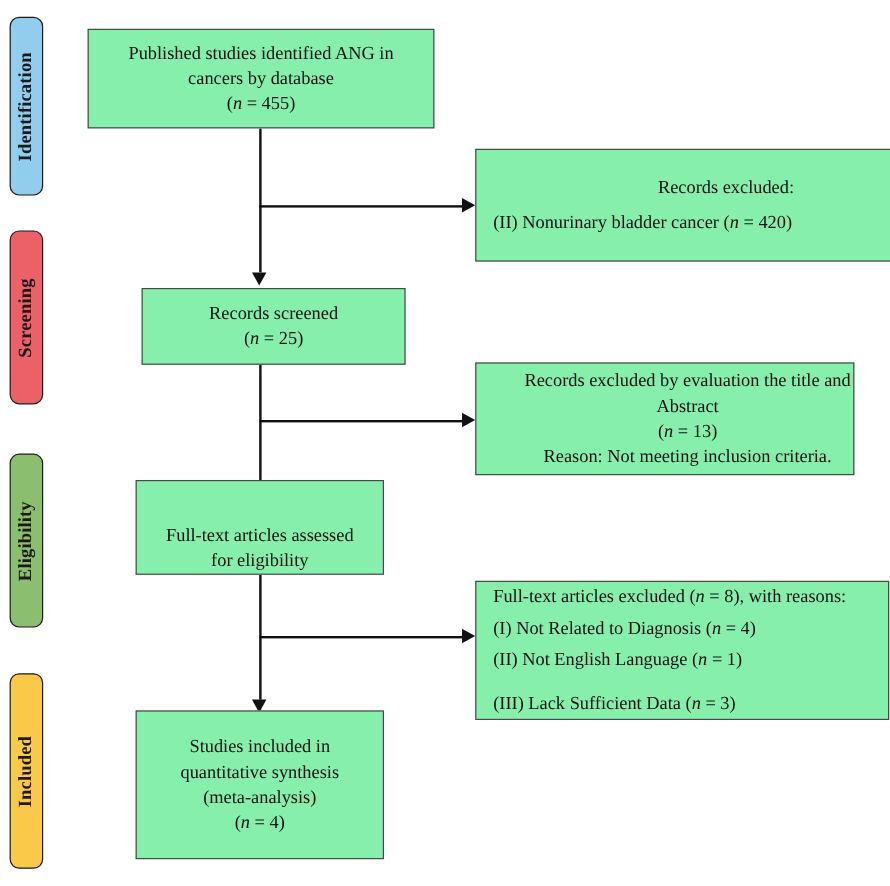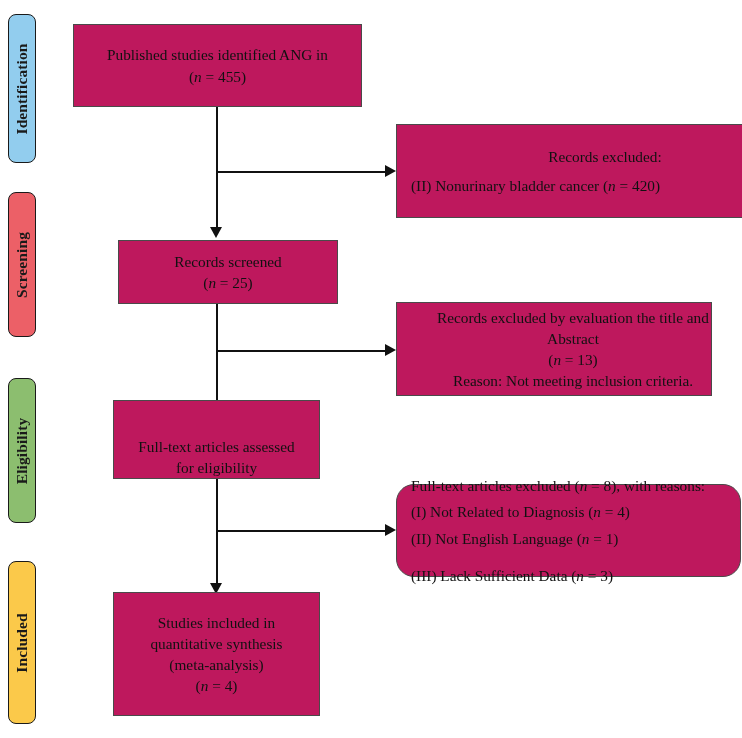--- a/index.html
+++ b/index.html
@@ -39,21 +39,21 @@
     font-weight: bold;
     letter-spacing: 0.1px;
     color: #1a1a1a;
   }
 
   
   .fbox {
     position: absolute;
     box-sizing: border-box;
     border: 1.4px solid #4a4a4a;
-    background: #be185d;
+    background: #86efac;
     display: flex;
     flex-direction: column;
     justify-content: center;
     font-size: 15.3px;
     line-height: 1.38;
     color: #111111;
   }
   .fbox.center { align-items: center; text-align: center; }
   .fbox.leftal { align-items: flex-start; text-align: left; padding-left: 14px; }
   .fbox .ln { display: block; width: 100%; }
@@ -120,20 +120,21 @@
   <div class="hline" style="left:216px; top:350px; width:169px;"></div>
   <div class="arrow-right" style="left:385px; top:344px;"></div>
 
   <div class="vline" style="left:216px; top:479px; height:104px;"></div>
   <div class="arrow-down" style="left:210px; top:583px;"></div>
   <div class="hline" style="left:216px; top:530px; width:169px;"></div>
   <div class="arrow-right" style="left:385px; top:524px;"></div>
 
   <div class="fbox center" style="left:73px; top:24px; width:289px; height:83px;">
     <span class="ln">Published studies identified ANG in</span>
+    <span class="ln">cancers by database</span>
     <span class="ln">(<em class="it">n</em> = 455)</span>
   </div>
 
   <div class="fbox center" style="left:118px; top:240px; width:220px; height:64px;">
     <span class="ln">Records screened</span>
     <span class="ln">(<em class="it">n</em> = 25)</span>
   </div>
 
   <div class="fbox center" style="left:113px; top:400px; width:207px; height:79px;justify-content:flex-end;">
     <span class="ln">Full-text articles assessed</span>
@@ -152,20 +153,20 @@
     <span class="ln" style="margin-top:8px;">(II) Nonurinary bladder cancer (<em class="it">n</em> = 420)</span>
   </div>
 
   <div class="fbox center" style="left:396px; top:302px; width:316px; height:94px;padding-left:38px;">
     <span class="ln">Records excluded by evaluation the title and</span>
     <span class="ln">Abstract</span>
     <span class="ln">(<em class="it">n</em> = 13)</span>
     <span class="ln">Reason: Not meeting inclusion criteria.</span>
   </div>
 
-  <div class="fbox leftal" style="left:396px; top:484px; width:345px; height:93px;border-radius:18px;">
+  <div class="fbox leftal" style="left:396px; top:484px; width:345px; height:116px;">
     <span class="ln">Full-text articles excluded (<em class="it">n</em> = 8), with reasons:</span>
     <span class="ln" style="margin-top:5px;">(I) Not Related to Diagnosis (<em class="it">n</em> = 4)</span>
     <span class="ln" style="margin-top:5px;">(II) Not English Language (<em class="it">n</em> = 1)</span>
     <span class="ln" style="margin-top:16px;">(III) Lack Sufficient Data (<em class="it">n</em> = 3)</span>
   </div>
 
 </div>
 
 </body></html>

